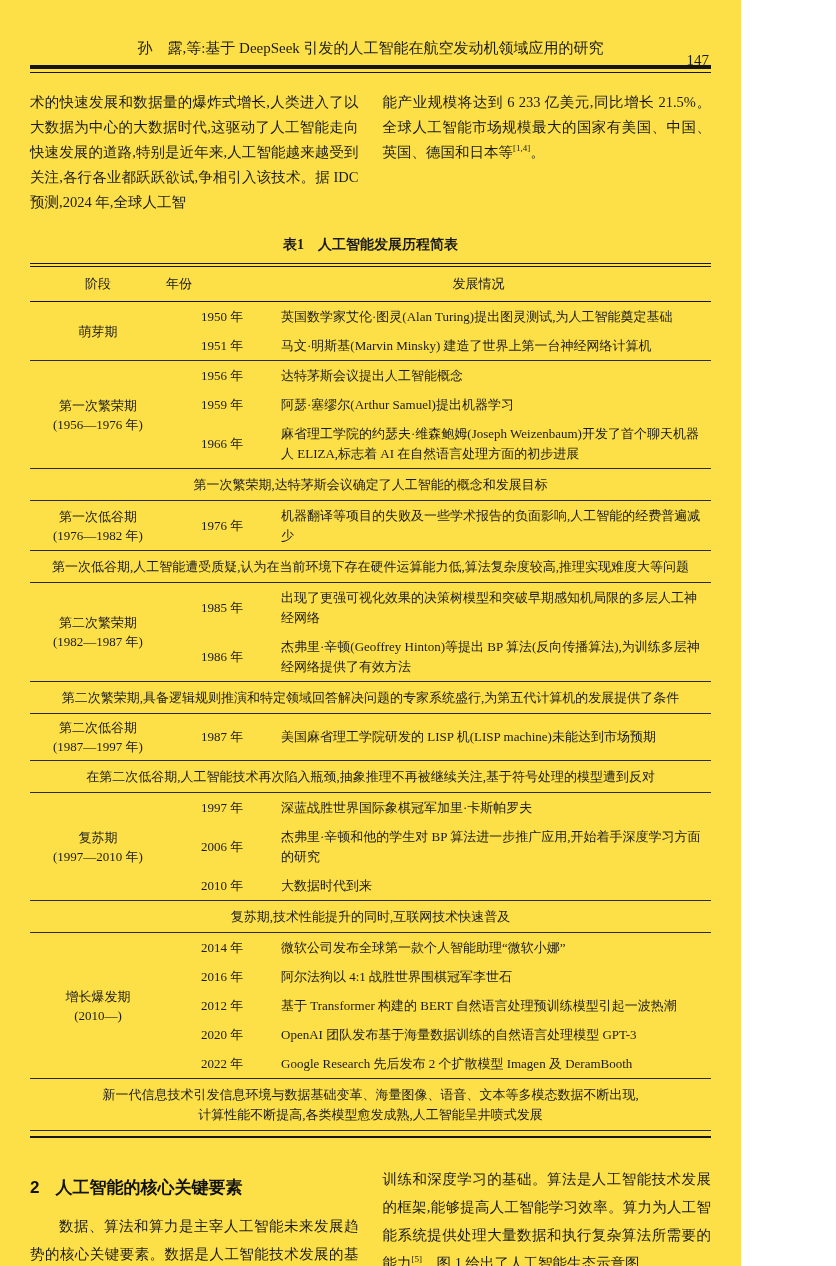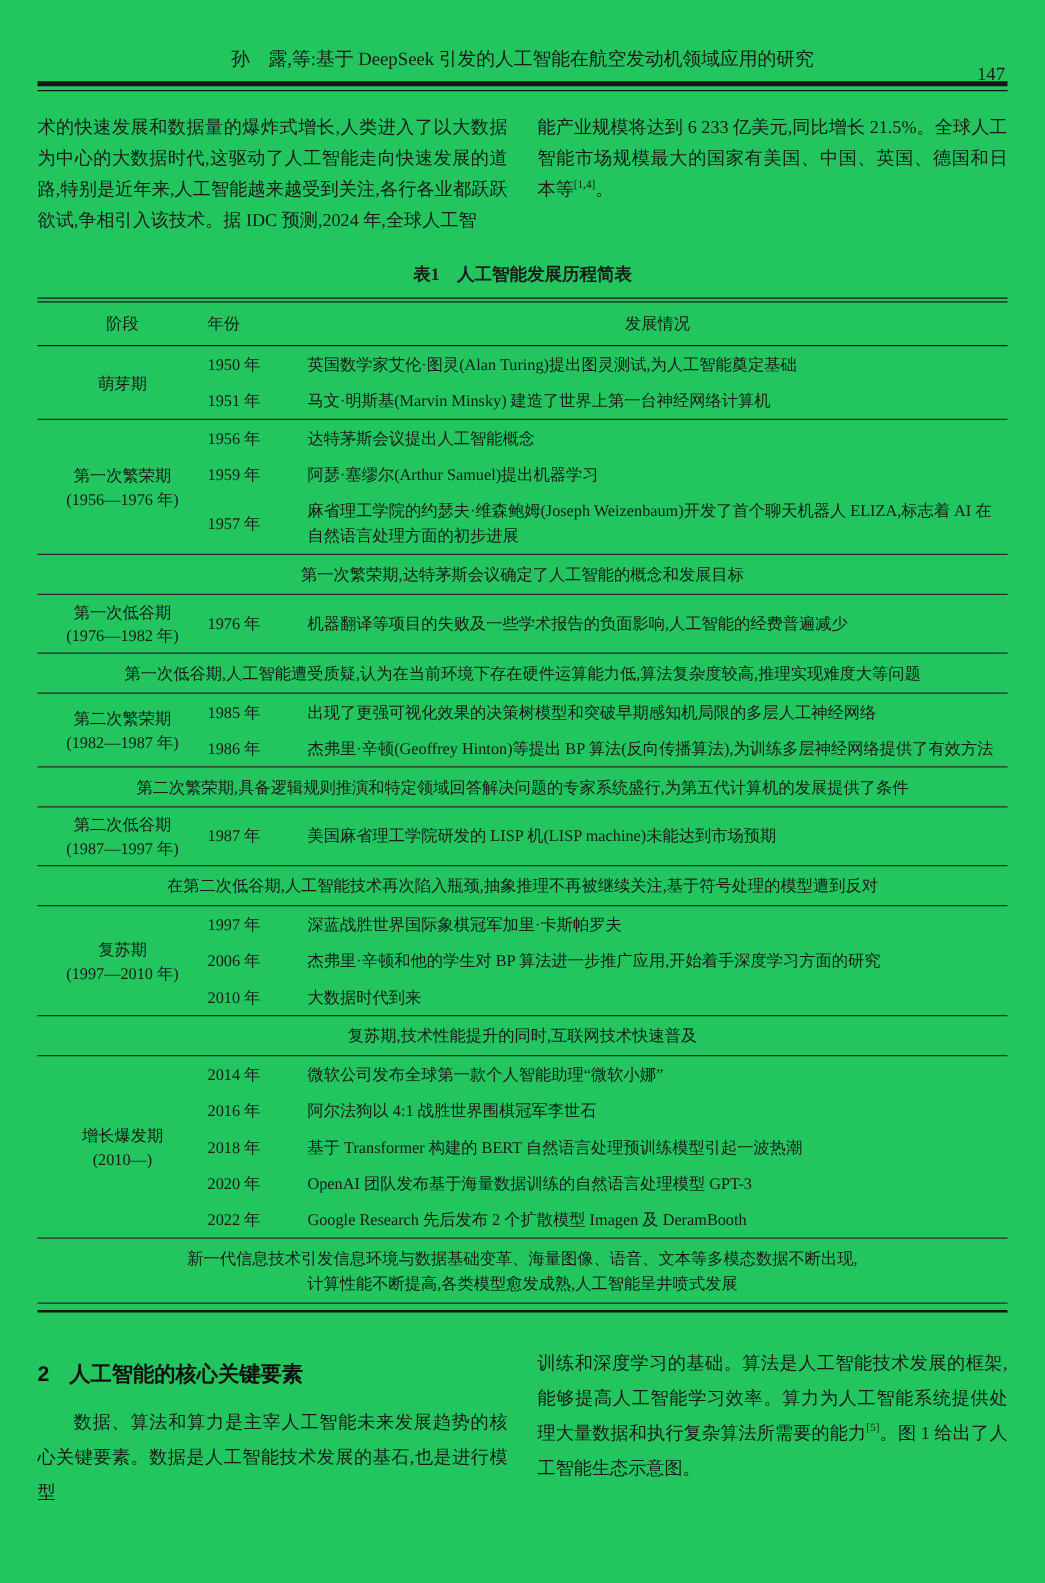--- a/index.html
+++ b/index.html
@@ -1,19 +1,19 @@
 <!DOCTYPE html>
 <html><head>
 <meta charset="utf-8">
 <style>
   html,body{margin:0;padding:0;background:#ffffff;}
   .page{
-    width:836px;height:1266px;box-sizing:border-box;
+    width:741px;height:1266px;box-sizing:border-box;
     padding:0 30px;position:relative;overflow:hidden;
-    background:#22c55e;color:#1b1b1b;
+    background:#fde047;color:#1b1b1b;
     font-family:"Liberation Serif","DejaVu Serif",serif;
   }
   
   .running-head{position:relative;padding-top:38px;text-align:center;
     font-size:15px;line-height:20px;}
   .rh-page{position:absolute;right:2px;top:50px;}
   .head-rule{margin-top:7px;height:3px;border-top:4px solid #151515;border-bottom:1px solid #151515;}
   
   .two-col{display:flex;gap:24px;}
   .intro{margin-top:17px;}
@@ -25,21 +25,21 @@
   .tbl-box{border-top:4px double #161616;border-bottom:2px solid #161616;
     padding-bottom:5px;font-size:13px;line-height:20px;}
   .thead{display:flex;border-bottom:1px solid #161616;padding:7px 0;}
   .th-stage{width:136px;text-align:center;}
   .th-year{width:80px;}
   .th-desc{flex:1;text-align:center;}
   .tgroup{display:flex;border-bottom:1px solid #2b2b2b;}
   .tg-stage{width:136px;display:flex;flex-direction:column;justify-content:center;
     align-items:center;text-align:center;line-height:19px;padding:4px 2px;box-sizing:border-box;font-family:Liberation Serif, serif;}
   .stage-line:empty{display:none;}
-  .tg-rows{flex:1;display:flex;flex-direction:column;justify-content:center;}
+  .tg-rows{flex:1;display:flex;flex-direction:column;justify-content:center;margin-left:35px;}
   .trow{display:flex;align-items:center;padding:4.5px 0;}
   .trow .year{flex:0 0 80px;}
   .trow .desc{flex:1;padding-right:4px;}
   .tnote{border-bottom:1px solid #2b2b2b;text-align:center;padding:5.5px 0;}
   .tnote .nline{display:block;}
   
   .bottom{margin-top:27px;}
   .sec-col{flex:1;font-size:14.5px;line-height:28px;text-align:justify;}
   .sec-heading{padding-top:11px;margin:0 0 12px 0;
     font-family:"Liberation Sans","DejaVu Sans",sans-serif;
@@ -99,21 +99,21 @@
       <div class="tg-rows">
         <div class="trow">
           <div class="year">1956 年</div>
           <div class="desc">达特茅斯会议提出人工智能概念</div>
         </div>
         <div class="trow">
           <div class="year">1959 年</div>
           <div class="desc">阿瑟·塞缪尔(Arthur Samuel)提出机器学习</div>
         </div>
         <div class="trow">
-          <div class="year">1957 年</div>
+          <div class="year">1966 年</div>
           <div class="desc">麻省理工学院的约瑟夫·维森鲍姆(Joseph Weizenbaum)开发了首个聊天机器人 ELIZA,标志着 AI 在自然语言处理方面的初步进展</div>
         </div>
       </div>
     </div>
 
     <div class="tnote">第一次繁荣期,达特茅斯会议确定了人工智能的概念和发展目标</div>
 
     <div class="tgroup">
       <div class="tg-stage">
         <div class="stage-line">第一次低谷期</div>
@@ -194,21 +194,21 @@
       <div class="tg-rows">
         <div class="trow">
           <div class="year">2014 年</div>
           <div class="desc">微软公司发布全球第一款个人智能助理“微软小娜”</div>
         </div>
         <div class="trow">
           <div class="year">2016 年</div>
           <div class="desc">阿尔法狗以 4:1 战胜世界围棋冠军李世石</div>
         </div>
         <div class="trow">
-          <div class="year">2018 年</div>
+          <div class="year">2012 年</div>
           <div class="desc">基于 Transformer 构建的 BERT 自然语言处理预训练模型引起一波热潮</div>
         </div>
         <div class="trow">
           <div class="year">2020 年</div>
           <div class="desc">OpenAI 团队发布基于海量数据训练的自然语言处理模型 GPT-3</div>
         </div>
         <div class="trow">
           <div class="year">2022 年</div>
           <div class="desc">Google Research 先后发布 2 个扩散模型 Imagen 及 DeramBooth</div>
         </div>

